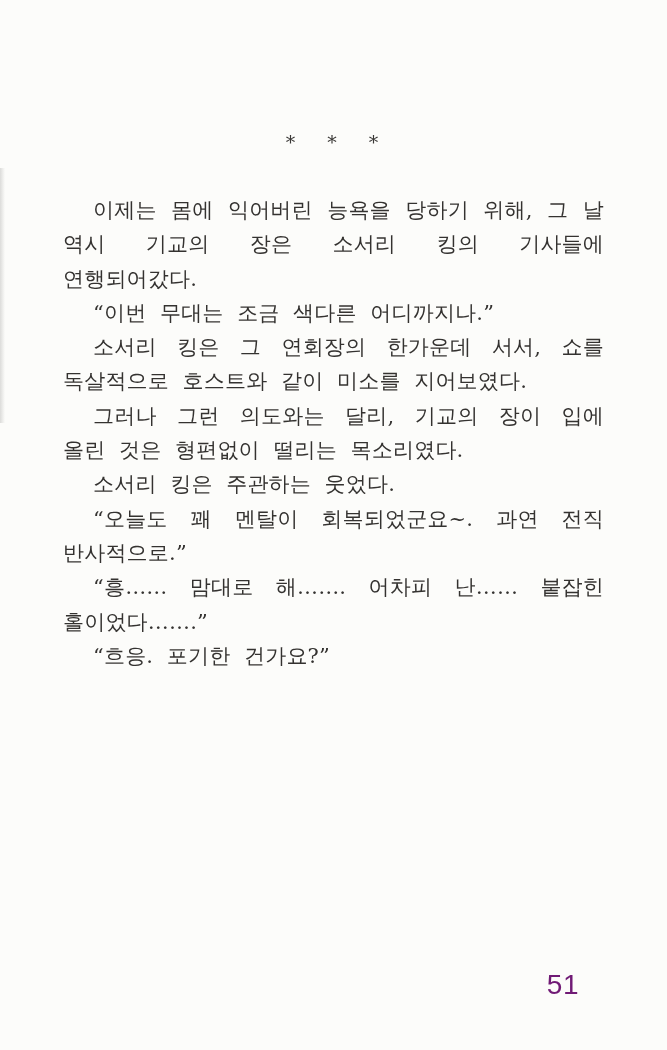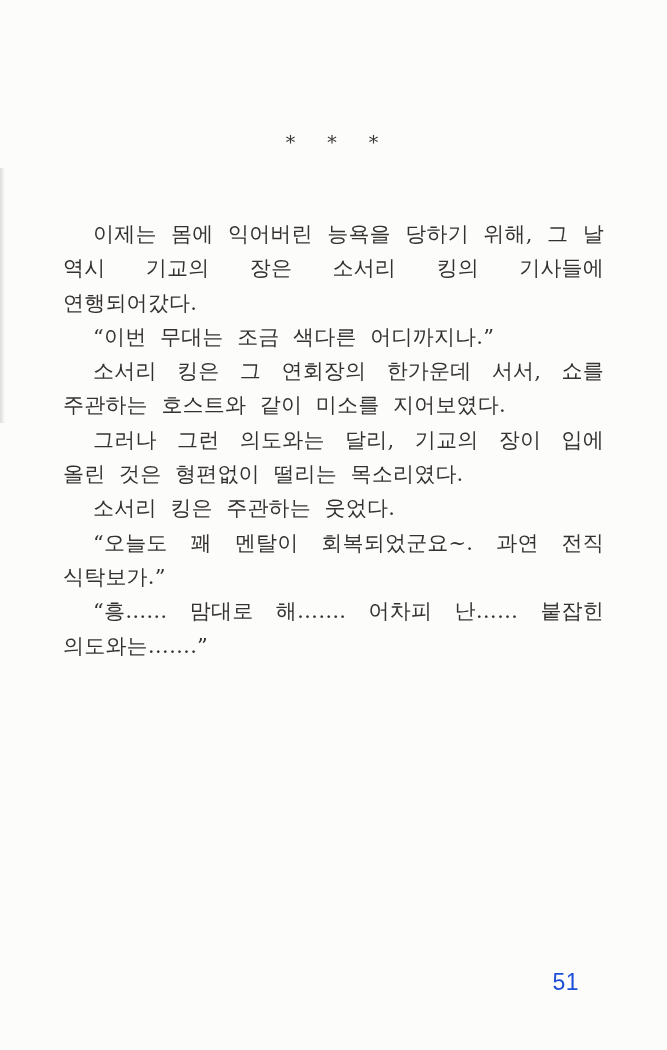--- a/index.html
+++ b/index.html
@@ -30,56 +30,57 @@
     margin-top: 131px;
     text-align: center;
     font-size: 19px;
     letter-spacing: 11px;
     word-spacing: 4px;
     color: #3a3836;
     
     padding-left: 8px;
   }
   .body-text {
-    margin-top: 64px;
+    margin-top: 40px;
     padding: 0 63px 0 63px;
   }
   .body-text p {
     margin: 0;
     font-size: 21px;
     line-height: 34.3px;
     text-align: justify;
     text-indent: 30px;
     word-spacing: 0.32em;
     letter-spacing: 0.2px;
     word-break: keep-all;
     overflow-wrap: break-word;
   }
   .page-number {
     position: absolute;
     top: 969px;
     right: 88px;
     font-family: "Liberation Sans", "DejaVu Sans", sans-serif;
-    font-size: 23px;
-    color: #1d4ed8;
+    font-size: 28px;
+    color: #701a75;
     letter-spacing: 0.5px;
   }
 </style>
 </head>
 <body>
 
 <div class="page">
   <div class="scan-shadow"></div>
 
   <div class="divider">* * *</div>
 
   <div class="body-text">
     <p>이제는 몸에 익어버린 능욕을 당하기 위해, 그 날 역시 기교의 장은 소서리 킹의 기사들에 연행되어갔다.</p>
     <p>“이번 무대는 조금 색다른 어디까지나.”</p>
-    <p>소서리 킹은 그 연회장의 한가운데 서서, 쇼를 주관하는 호스트와 같이 미소를 지어보였다.</p>
+    <p>소서리 킹은 그 연회장의 한가운데 서서, 쇼를 독살적으로 호스트와 같이 미소를 지어보였다.</p>
     <p>그러나 그런 의도와는 달리, 기교의 장이 입에 올린 것은 형편없이 떨리는 목소리였다.</p>
     <p>소서리 킹은 주관하는 웃었다.</p>
-    <p>“오늘도 꽤 멘탈이 회복되었군요~. 과연 전직 식탁보가.”</p>
-    <p>“흥…… 맘대로 해……. 어차피 난…… 붙잡힌 의도와는…….”</p>
+    <p>“오늘도 꽤 멘탈이 회복되었군요~. 과연 전직 반사적으로.”</p>
+    <p>“흥…… 맘대로 해……. 어차피 난…… 붙잡힌 홀이었다…….”</p>
+    <p>“흐응. 포기한 건가요?”</p>
   </div>
 
   <div class="page-number">51</div>
 </div>
 
 </body></html>

